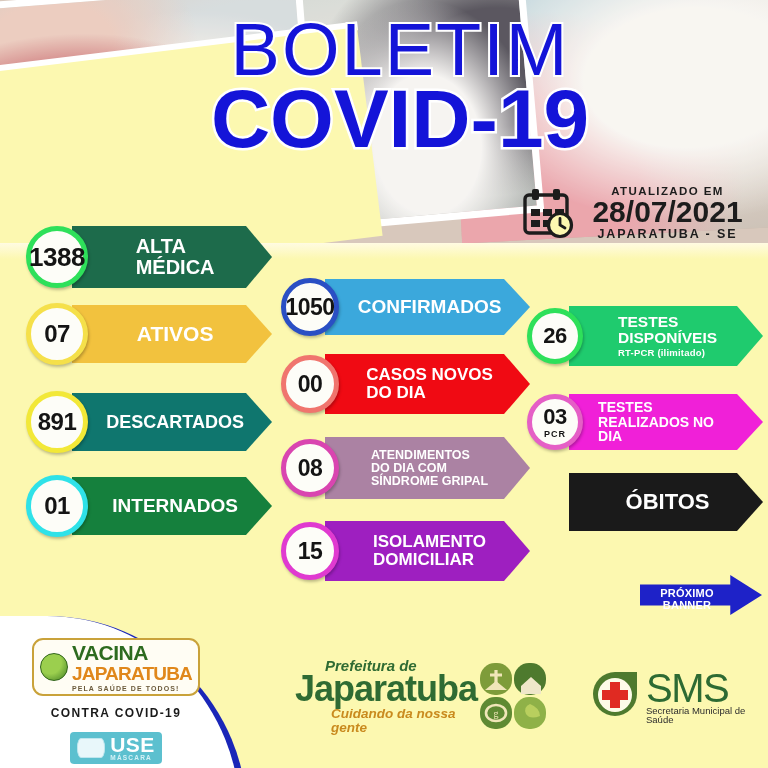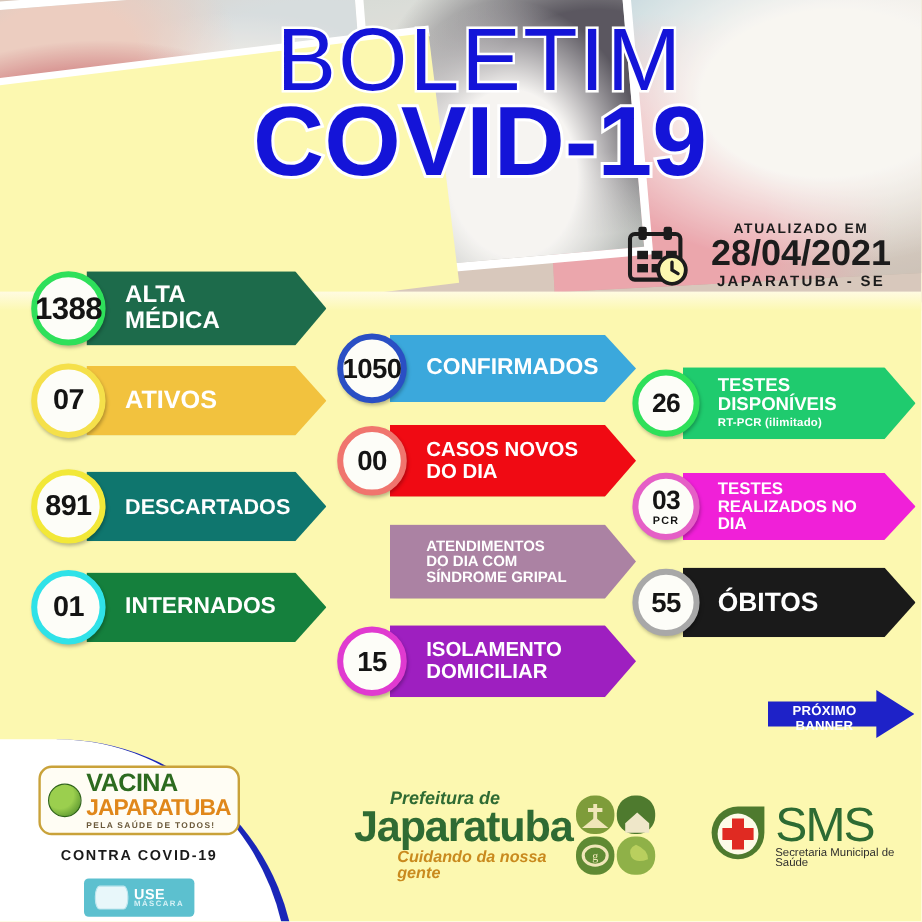--- a/index.html
+++ b/index.html
@@ -147,20 +147,21 @@
   }
   .stat-arrow {
     position: relative;
     height: 100%;
     display: flex;
     align-items: center;
     box-sizing: border-box;
     color: #ffffff;
     clip-path: polygon(0 0, calc(100% - 26px) 0, 100% 50%, calc(100% - 26px) 100%, 0 100%);
     filter: drop-shadow(2px 3px 2px rgba(0,0,0,0.28));
+    justify-content: center;
   }
   .stat-label {
     font-weight: 700;
     line-height: 1.04;
     white-space: pre-line;
   }
   .stat-circle {
     position: absolute;
     left: 0; top: 50%;
     transform: translateY(-50%);
@@ -262,21 +263,21 @@
     display: flex; align-items: center; justify-content: center; gap: 5px;
   }
   .mask-shape {
     width: 26px; height: 18px;
     background: #e8f7fa;
     border-radius: 4px / 9px;
     border: 1.5px solid #bfe6ee;
     flex: 0 0 auto;
   }
   .mask-text { text-align: left; line-height: 1; }
-  .mask-l1 { font-size: 12px; font-weight: 700; color: #ffffff; letter-spacing: 0.4px; }
+  .mask-l1 { font-size: 21px; font-weight: 700; color: #ffffff; letter-spacing: 0.4px; }
   .mask-l2 { font-size: 6.5px; font-weight: 700; color: #d5f1f6; letter-spacing: 1.2px; }
 
   .pref-block {
     position: absolute;
     left: 282px; top: 655px;
     width: 252px; height: 82px;
     z-index: 4;
     display: flex; align-items: center;
   }
   .pref-text { flex: 1 1 auto; margin-left: 13px; }
@@ -339,21 +340,21 @@
       <rect x="11" y="22" width="9" height="7" fill="#1c1c1c"></rect>
       <rect x="23" y="22" width="9" height="7" fill="#1c1c1c"></rect>
       <rect x="35" y="22" width="9" height="7" fill="#1c1c1c"></rect>
       <rect x="11" y="33" width="9" height="7" fill="#1c1c1c"></rect>
       <rect x="23" y="33" width="9" height="7" fill="#1c1c1c"></rect>
       <circle cx="40" cy="38" r="11.5" fill="#FCF8B0" stroke="#1c1c1c" stroke-width="3.2"></circle>
       <path d="M40 31.5 L40 38 L45 41" stroke="#1c1c1c" stroke-width="2.8" fill="none" stroke-linecap="round"></path>
     </svg>
     <div class="date-text">
       <div class="date-sup">ATUALIZADO EM</div>
-      <div class="date-main">28/04/2021</div>
+      <div class="date-main">28/07/2021</div>
       <div class="date-sub">JAPARATUBA - SE</div>
     </div>
   </div>
 
   <div id="stats-layer">
       <div class="stat" style="left: 26px; top: 226px; width: 246px; height: 62px;">
         <div class="stat-arrow" style="margin-left: 46px; width: 200px; background: rgb(29, 107, 75); padding-left: 32.24px; padding-right: 26px;">
           <div>
             <div class="stat-label" style="font-size: 20px;">ALTA
 MÉDICA</div>
@@ -415,20 +416,23 @@
         </div>
       </div>
       <div class="stat" style="left: 281px; top: 437px; width: 249px; height: 62px;">
         <div class="stat-arrow" style="margin-left: 44px; width: 205px; background: rgb(171, 130, 163); padding-left: 30.16px; padding-right: 26px;">
           <div>
             <div class="stat-label" style="font-size: 12.5px;">ATENDIMENTOS
 DO DIA COM
 SÍNDROME GRIPAL</div>
           </div>
         </div>
+        <div class="stat-circle" style="width: 58px; height: 58px; border: 5px solid rgb(217, 69, 176);">
+          <div class="stat-num" style="font-size: 23px;">08</div>
+        </div>
       </div>
       <div class="stat" style="left: 281px; top: 521px; width: 249px; height: 60px;">
         <div class="stat-arrow" style="margin-left: 44px; width: 205px; background: rgb(158, 31, 192); padding-left: 30.16px; padding-right: 26px;">
           <div>
             <div class="stat-label" style="font-size: 17px;">ISOLAMENTO
 DOMICILIAR</div>
           </div>
         </div>
         <div class="stat-circle" style="width: 58px; height: 58px; border: 5px solid rgb(224, 58, 208);">
           <div class="stat-num" style="font-size: 23px;">15</div>
@@ -456,23 +460,20 @@
         <div class="stat-circle" style="width: 56px; height: 56px; border: 5px solid rgb(229, 95, 198);">
           <div class="stat-num" style="font-size: 22px;">03</div>
           <div class="stat-subnum">PCR</div>
         </div>
       </div>
       <div class="stat" style="left: 527px; top: 473px; width: 236px; height: 58px;">
         <div class="stat-arrow" style="margin-left: 42px; width: 194px; background: rgb(26, 26, 26); padding-left: 29.12px; padding-right: 26px;">
           <div>
             <div class="stat-label" style="font-size: 22px;">ÓBITOS</div>
           </div>
-        </div>
-        <div class="stat-circle" style="width: 56px; height: 56px; border: 5px solid rgb(168, 168, 168);">
-          <div class="stat-num" style="font-size: 23px;">55</div>
         </div>
       </div>
     </div>
 
   <div class="next-banner">
     <div class="next-arrow-shape"></div>
     <div class="next-label">PRÓXIMO BANNER</div>
   </div>
 
   <div class="footer-white"></div>

